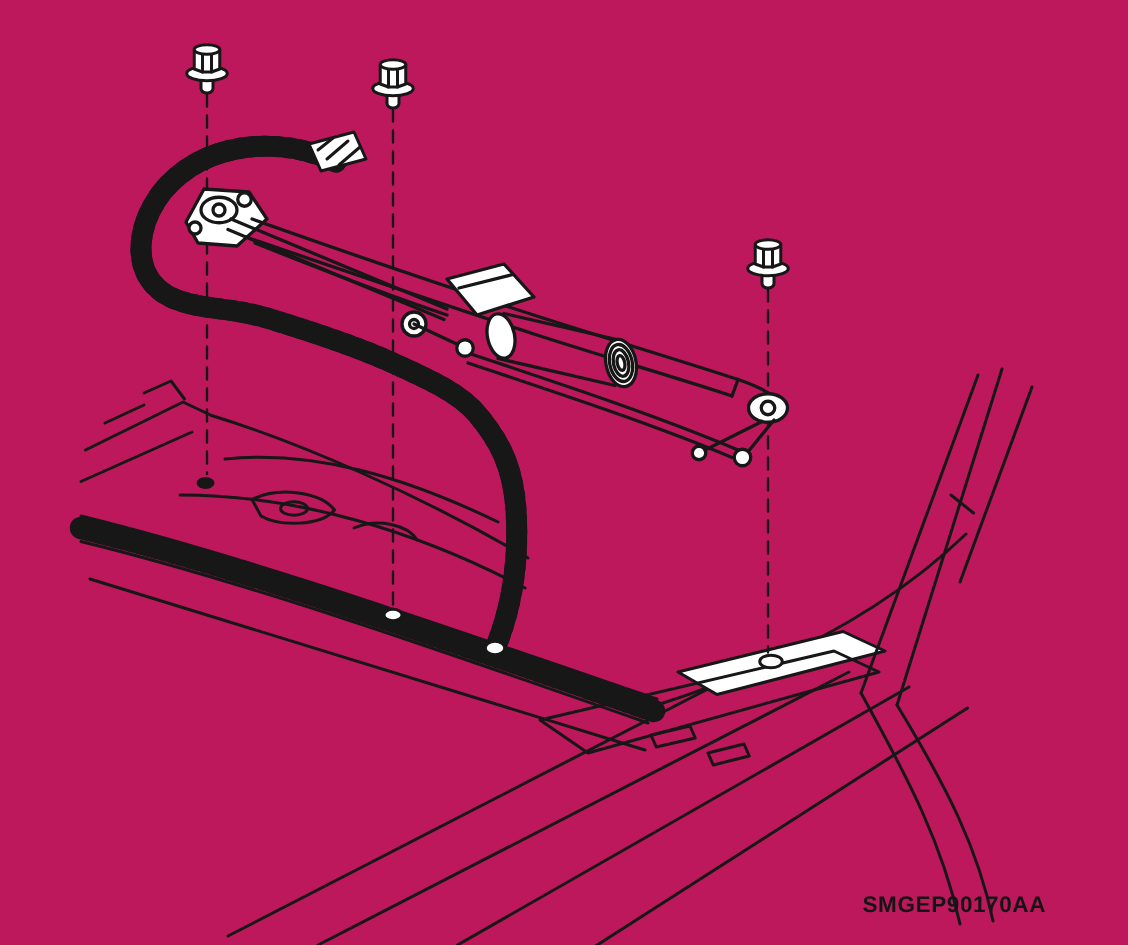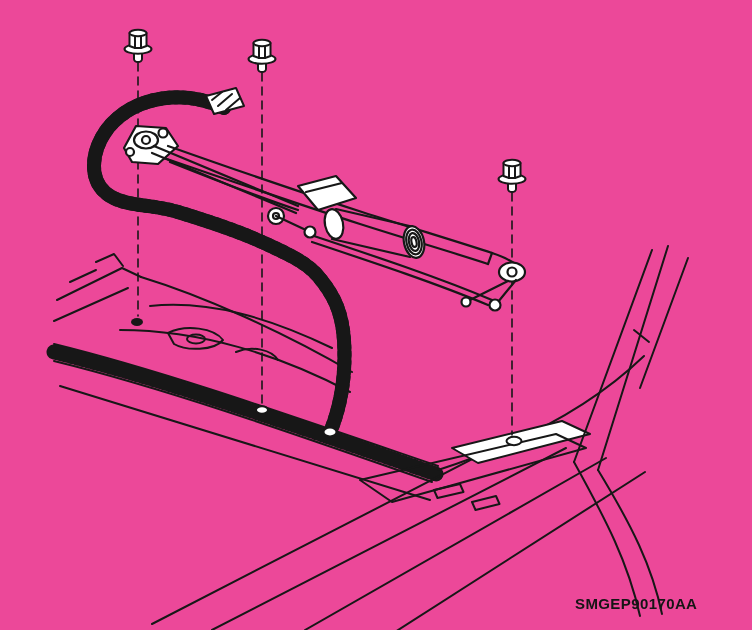--- a/index.html
+++ b/index.html
@@ -1,17 +1,17 @@
 <!DOCTYPE html>
 <html><head>
 <meta charset="utf-8">
 <style>
   html,body{margin:0;padding:0;background:#ffffff;}
   .stage{
-    position:relative;width:752px;height:630px;background:#ec4899;
+    position:relative;width:752px;height:630px;background:#be185d;
     font-family:"Liberation Sans",sans-serif;overflow:hidden;
   }
   .stage svg{position:absolute;left:0;top:0;}
   .figure-label{
     position:absolute;left:575px;top:595px;
     font-weight:bold;font-size:15px;color:#151515;letter-spacing:0.4px;
     white-space:nowrap;
   }
   .ink{fill:#171717;stroke:none;}
   .paper{fill:#ffffff;}

